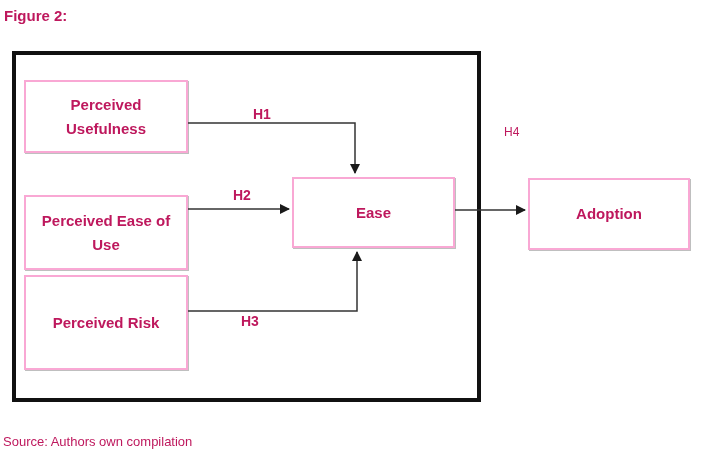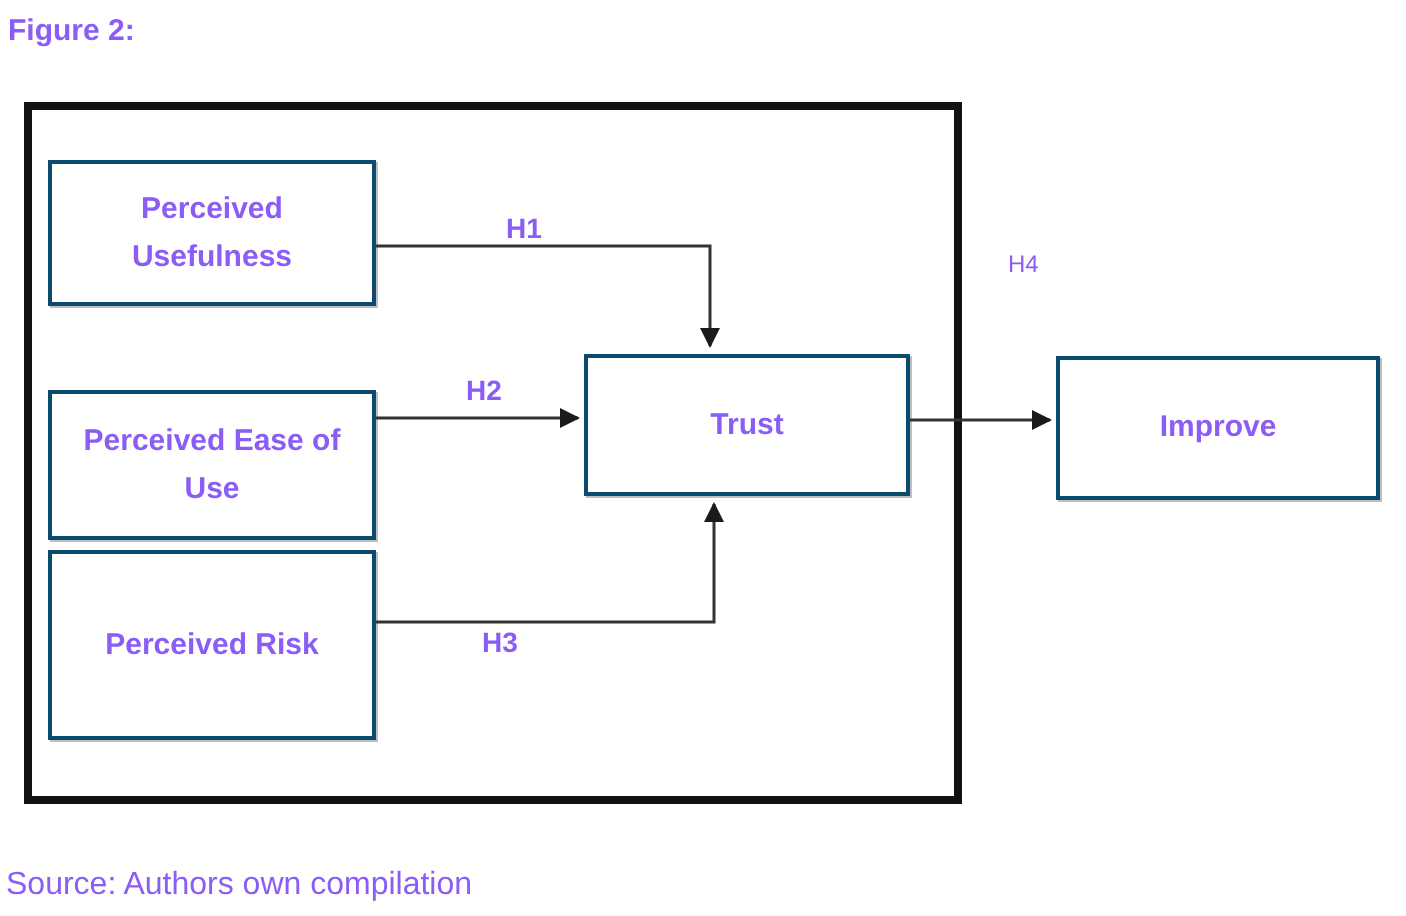--- a/index.html
+++ b/index.html
@@ -1,21 +1,21 @@
 <!DOCTYPE html>
 <html><head>
 <meta charset="utf-8">
 <style>
   html,body{margin:0;padding:0;background:#fff;}
   .canvas{
     position:relative;
     width:703px;height:458px;
     background:#fff;
     font-family:"Liberation Sans", sans-serif;
-    color:#8b5cf6;
+    color:#be185d;
     overflow:hidden;
   }
   .fig-label{
     position:absolute;left:4px;top:7px;
     font-size:15px;font-weight:bold;white-space:nowrap;
   }
   .fig-title{
     position:absolute;left:115px;top:7px;
     font-size:15px;font-weight:bold;white-space:nowrap;
     letter-spacing:-0.2px;
@@ -23,21 +23,21 @@
   .frame{
     position:absolute;left:12px;top:51px;
     width:469px;height:351px;
     border:4px solid #111;
     box-sizing:border-box;
     background:transparent;
   }
   .node{
     position:absolute;
     background:#fff;
-    border:2px solid #0c4a6e;
+    border:2px solid #f9a8d4;
     box-sizing:border-box;
     display:flex;flex-direction:column;
     align-items:center;justify-content:center;
     text-align:left;
     font-size:15px;font-weight:bold;
     line-height:1.55;
     box-shadow:1px 1px 0 rgba(0,0,0,0.25);
   }
   .node span{display:block;}
   #node-pu{left:24px;top:80px;width:164px;height:73px;}
@@ -53,21 +53,21 @@
     position:absolute;
     font-size:14px;font-weight:bold;
     white-space:nowrap;
   }
   #label-h1{left:233px;top:106px;margin-left:20px;}
   #label-h2{left:233px;top:187px;}
   #label-h3{left:241px;top:313px;}
   #label-h4{left:504px;top:125px;font-weight:normal;font-size:12px;}
   .source-note{
     position:absolute;left:3px;top:434px;
-    font-size:16px;font-weight:normal;white-space:nowrap;
+    font-size:13px;font-weight:normal;white-space:nowrap;
   }
 </style>
 </head>
 <body>
 
 <div class="canvas">
 
   <span class="fig-label">Figure 2:</span>
 
   <div class="frame"></div>
@@ -80,25 +80,25 @@
   <div class="node" id="node-peu">
     <span>Perceived Ease of</span>
     <span>Use</span>
   </div>
 
   <div class="node" id="node-pr">
     <span>Perceived Risk</span>
   </div>
 
   <div class="node" id="node-trust">
-    <span>Trust</span>
+    <span>Ease</span>
   </div>
 
   <div class="node" id="node-adoption">
-    <span>Improve</span>
+    <span>Adoption</span>
   </div>
 
   <svg class="edges" viewBox="0 0 703 458" xmlns="http://www.w3.org/2000/svg">
     <defs>
       <marker id="arrowhead" markerUnits="userSpaceOnUse" markerWidth="11" markerHeight="10" refX="9" refY="5" orient="auto">
         <path d="M0,0 L10,5 L0,10 z" fill="#1a1a1a"></path>
       </marker>
     </defs>
 
     <polyline points="188,123 355,123 355,173" fill="none" stroke="#333" stroke-width="1.5" marker-end="url(#arrowhead)"></polyline>

